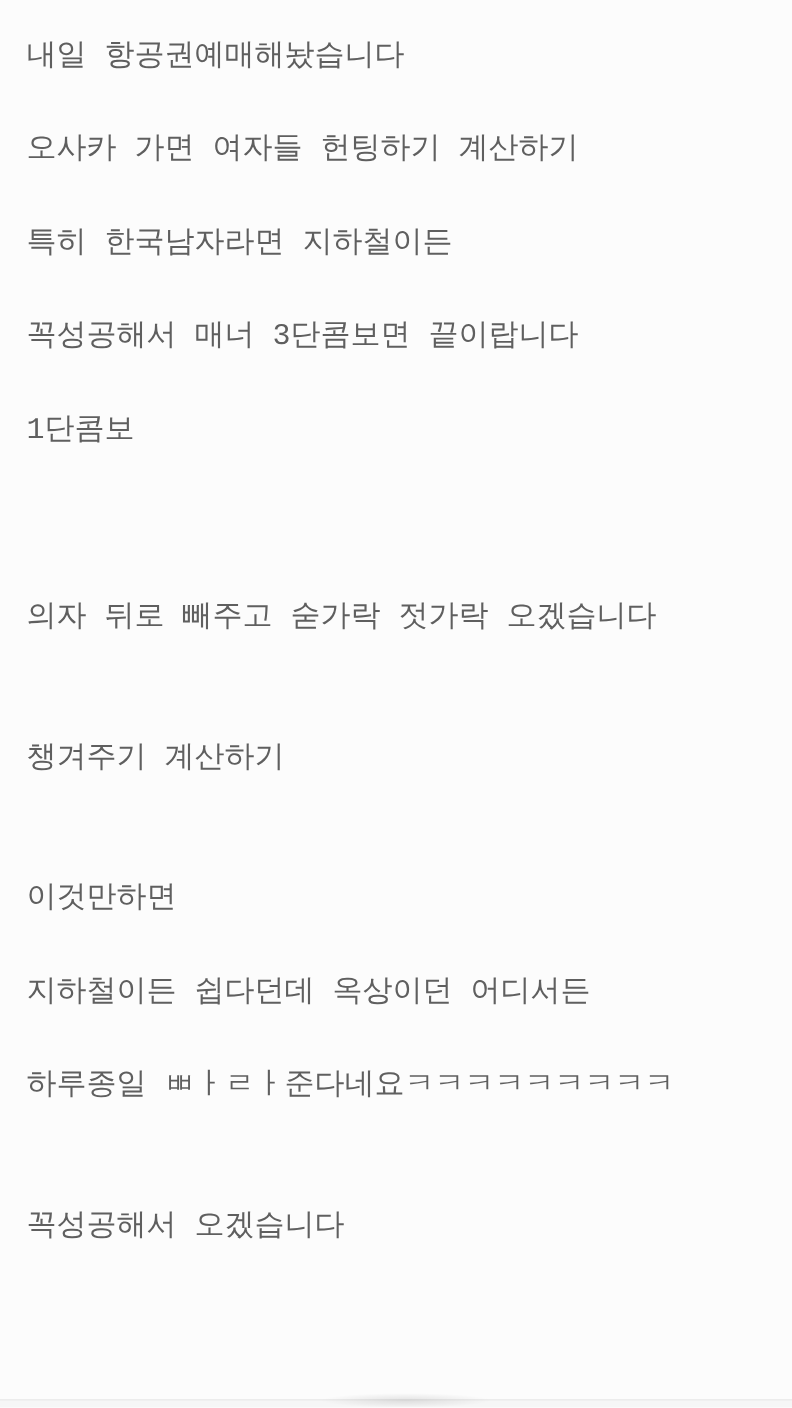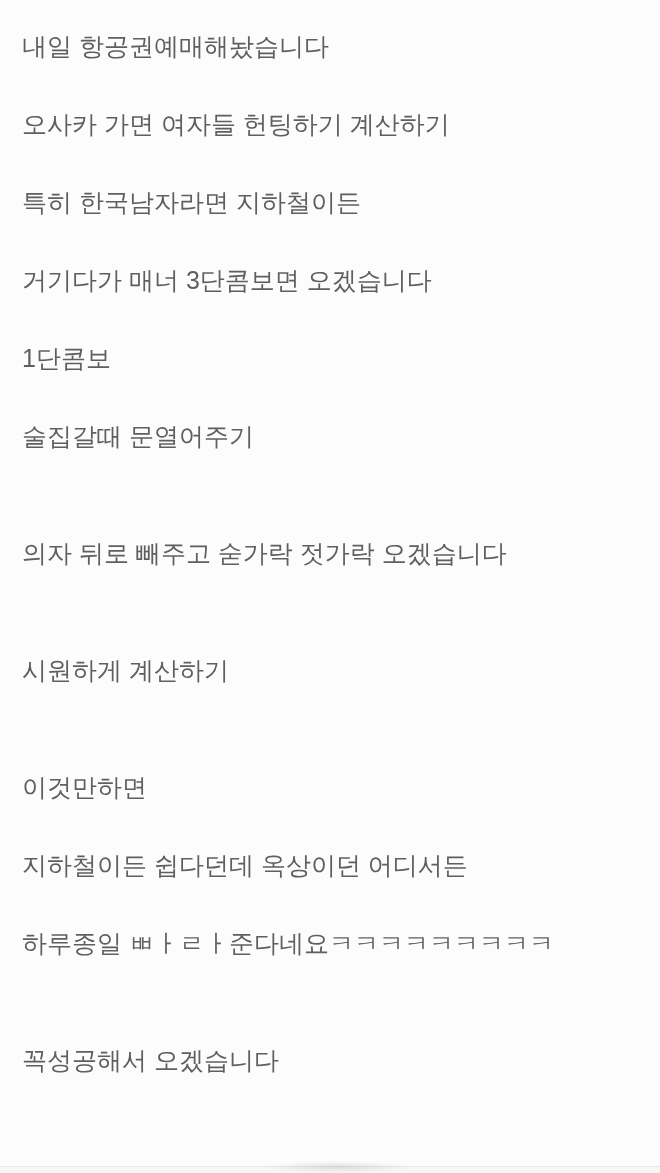--- a/index.html
+++ b/index.html
@@ -15,20 +15,21 @@
     font-family: "Liberation Sans", sans-serif;
     position: relative;
   }
 
   .post-body {
     position: absolute;
     top: 0;
     left: 0;
     width: 660px;
     padding: 27px 20px 0 22px;
+    font-family: Liberation Mono, monospace;
   }
 
   .para {
     font-size: 25px;
     font-weight: 300;
     line-height: 39px;
     min-height: 39px;
     color: #5f5f5f;
     letter-spacing: 0px;
     white-space: nowrap;
@@ -62,31 +63,30 @@
 </head>
 <body>
 
 <div class="post-body">
     <div class="para">내일 항공권예매해놨습니다</div>
     <div class="para blank"></div>
     <div class="para">오사카 가면 여자들 헌팅하기 계산하기</div>
     <div class="para blank"></div>
     <div class="para">특히 한국남자라면 지하철이든</div>
     <div class="para blank"></div>
-    <div class="para">거기다가 매너 3단콤보면 오겠습니다</div>
+    <div class="para">꼭성공해서 매너 3단콤보면 끝이랍니다</div>
     <div class="para blank"></div>
     <div class="para">1단콤보</div>
     <div class="para blank"></div>
-    <div class="para">술집갈때 문열어주기</div>
     <div class="para blank"></div>
     <div class="para blank"></div>
     <div class="para">의자 뒤로 빼주고 숟가락 젓가락 오겠습니다</div>
     <div class="para blank"></div>
     <div class="para blank"></div>
-    <div class="para">시원하게 계산하기</div>
+    <div class="para">챙겨주기 계산하기</div>
     <div class="para blank"></div>
     <div class="para blank"></div>
     <div class="para">이것만하면</div>
     <div class="para blank"></div>
     <div class="para">지하철이든 쉽다던데 옥상이던 어디서든</div>
     <div class="para blank"></div>
     <div class="para">하루종일 ㅃㅏㄹㅏ준다네요ㅋㅋㅋㅋㅋㅋㅋㅋㅋ</div>
     <div class="para blank"></div>
     <div class="para blank"></div>
     <div class="para">꼭성공해서 오겠습니다</div>

